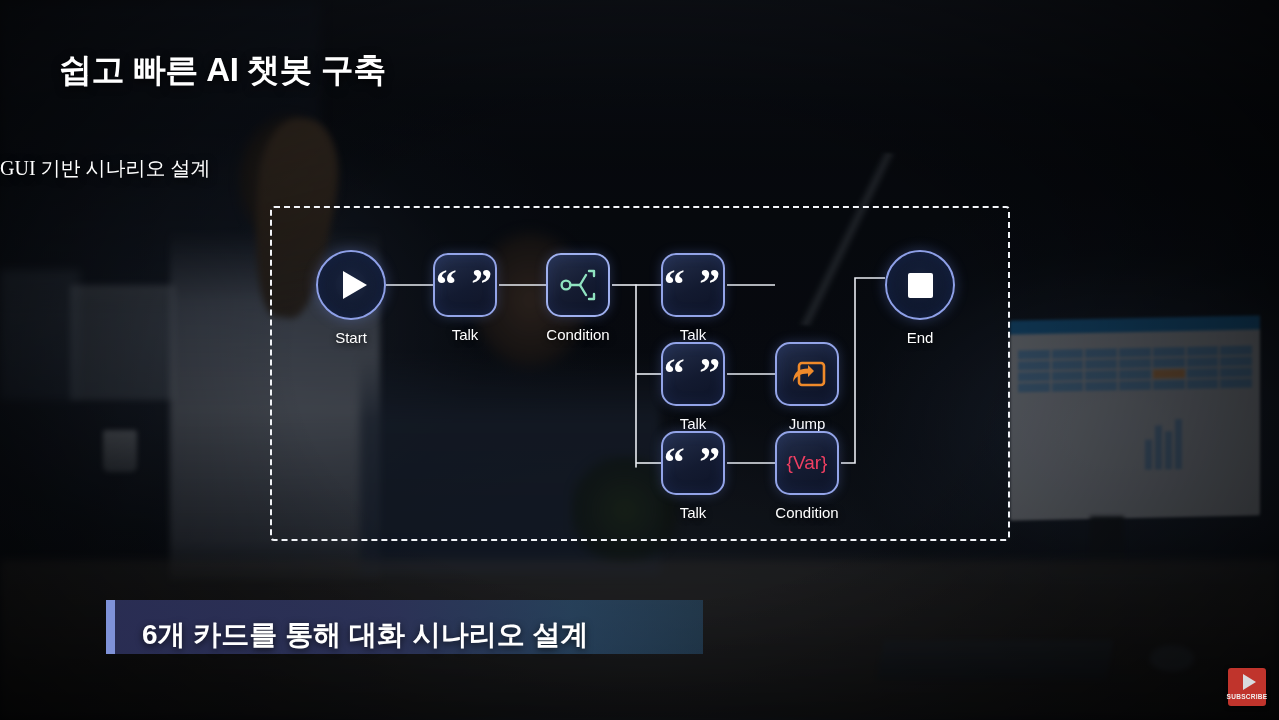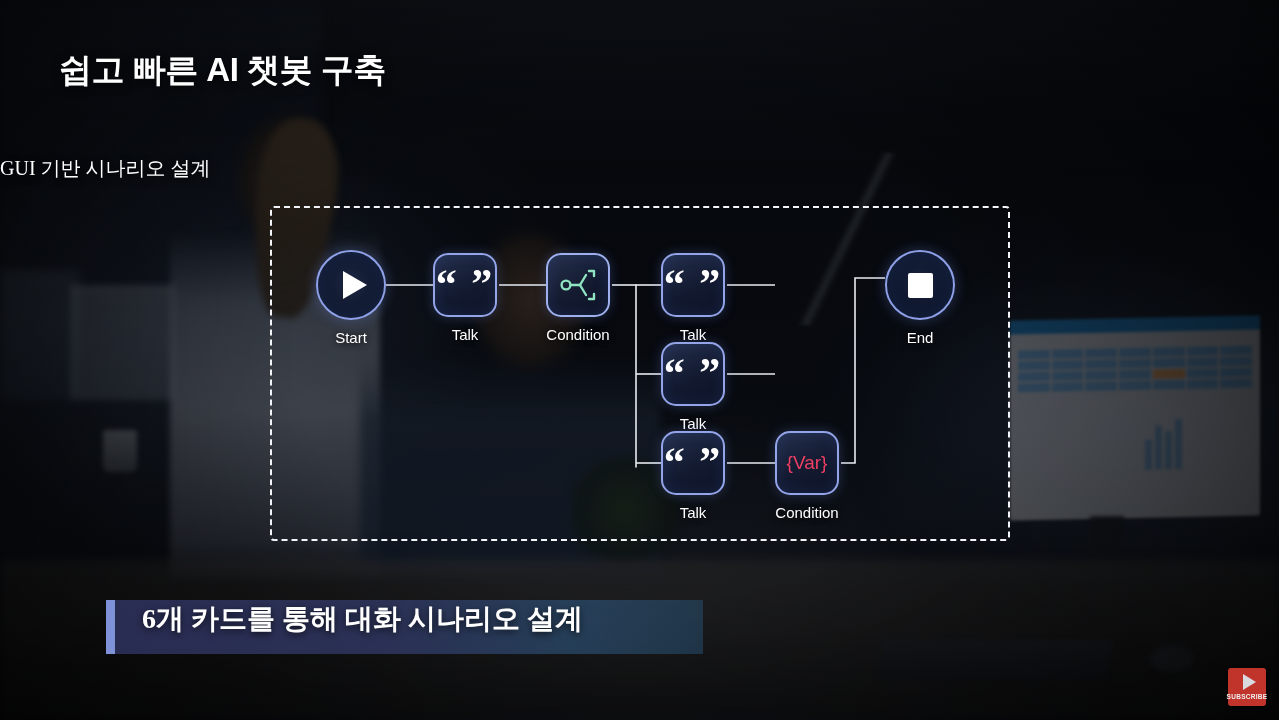--- a/index.html
+++ b/index.html
@@ -258,22 +258,21 @@
     font-weight: normal;
   }
 
   
   .caption-bar {
     position: absolute;
     left: 106px; top: 600px;
     width: 597px; height: 54px;
     background: linear-gradient(90deg, rgba(48,52,98,0.82) 0%, rgba(50,58,104,0.78) 48%, rgba(46,86,126,0.62) 78%, rgba(44,94,136,0.42) 100%);
     display: flex;
-    align-items: flex-start;
-    font-family: Liberation Serif, serif;
+    align-items: flex-end;
   }
   .caption-accent {
     width: 9px; height: 54px;
     background: #7f92d8;
     flex: 0 0 auto;
   }
   .caption-text {
     margin-left: 27px;
     color: #ffffff;
     font-size: 28px;
@@ -456,20 +455,29 @@
     <div class="caption">End</div>
   </div>
 
   <div class="node" style="left:661px; top:342px;">
     <div class="shape card">
       <span class="quote-glyph">“&nbsp;”</span>
     </div>
     <div class="caption">Talk</div>
   </div>
 
+  <div class="node" style="left:775px; top:342px;">
+    <div class="shape card">
+      <svg width="40" height="32" viewBox="0 0 40 32">
+        <rect x="12" y="5" width="25" height="22" rx="3" ry="3" stroke="#f08a2a" stroke-width="2.6" fill="none"></rect>
+        <path d="M 21 7 L 27 13 L 21 19 L 21 15.5 C 13 15.5 9 18.5 6 24 C 6.5 13.5 12.5 10.5 21 10.5 Z" fill="#f08a2a"></path>
+      </svg>
+    </div>
+    <div class="caption">Jump</div>
+  </div>
 
   <div class="node" style="left:661px; top:431px;">
     <div class="shape card">
       <span class="quote-glyph">“&nbsp;”</span>
     </div>
     <div class="caption">Talk</div>
   </div>
 
   <div class="node" style="left:775px; top:431px;">
     <div class="shape card">

